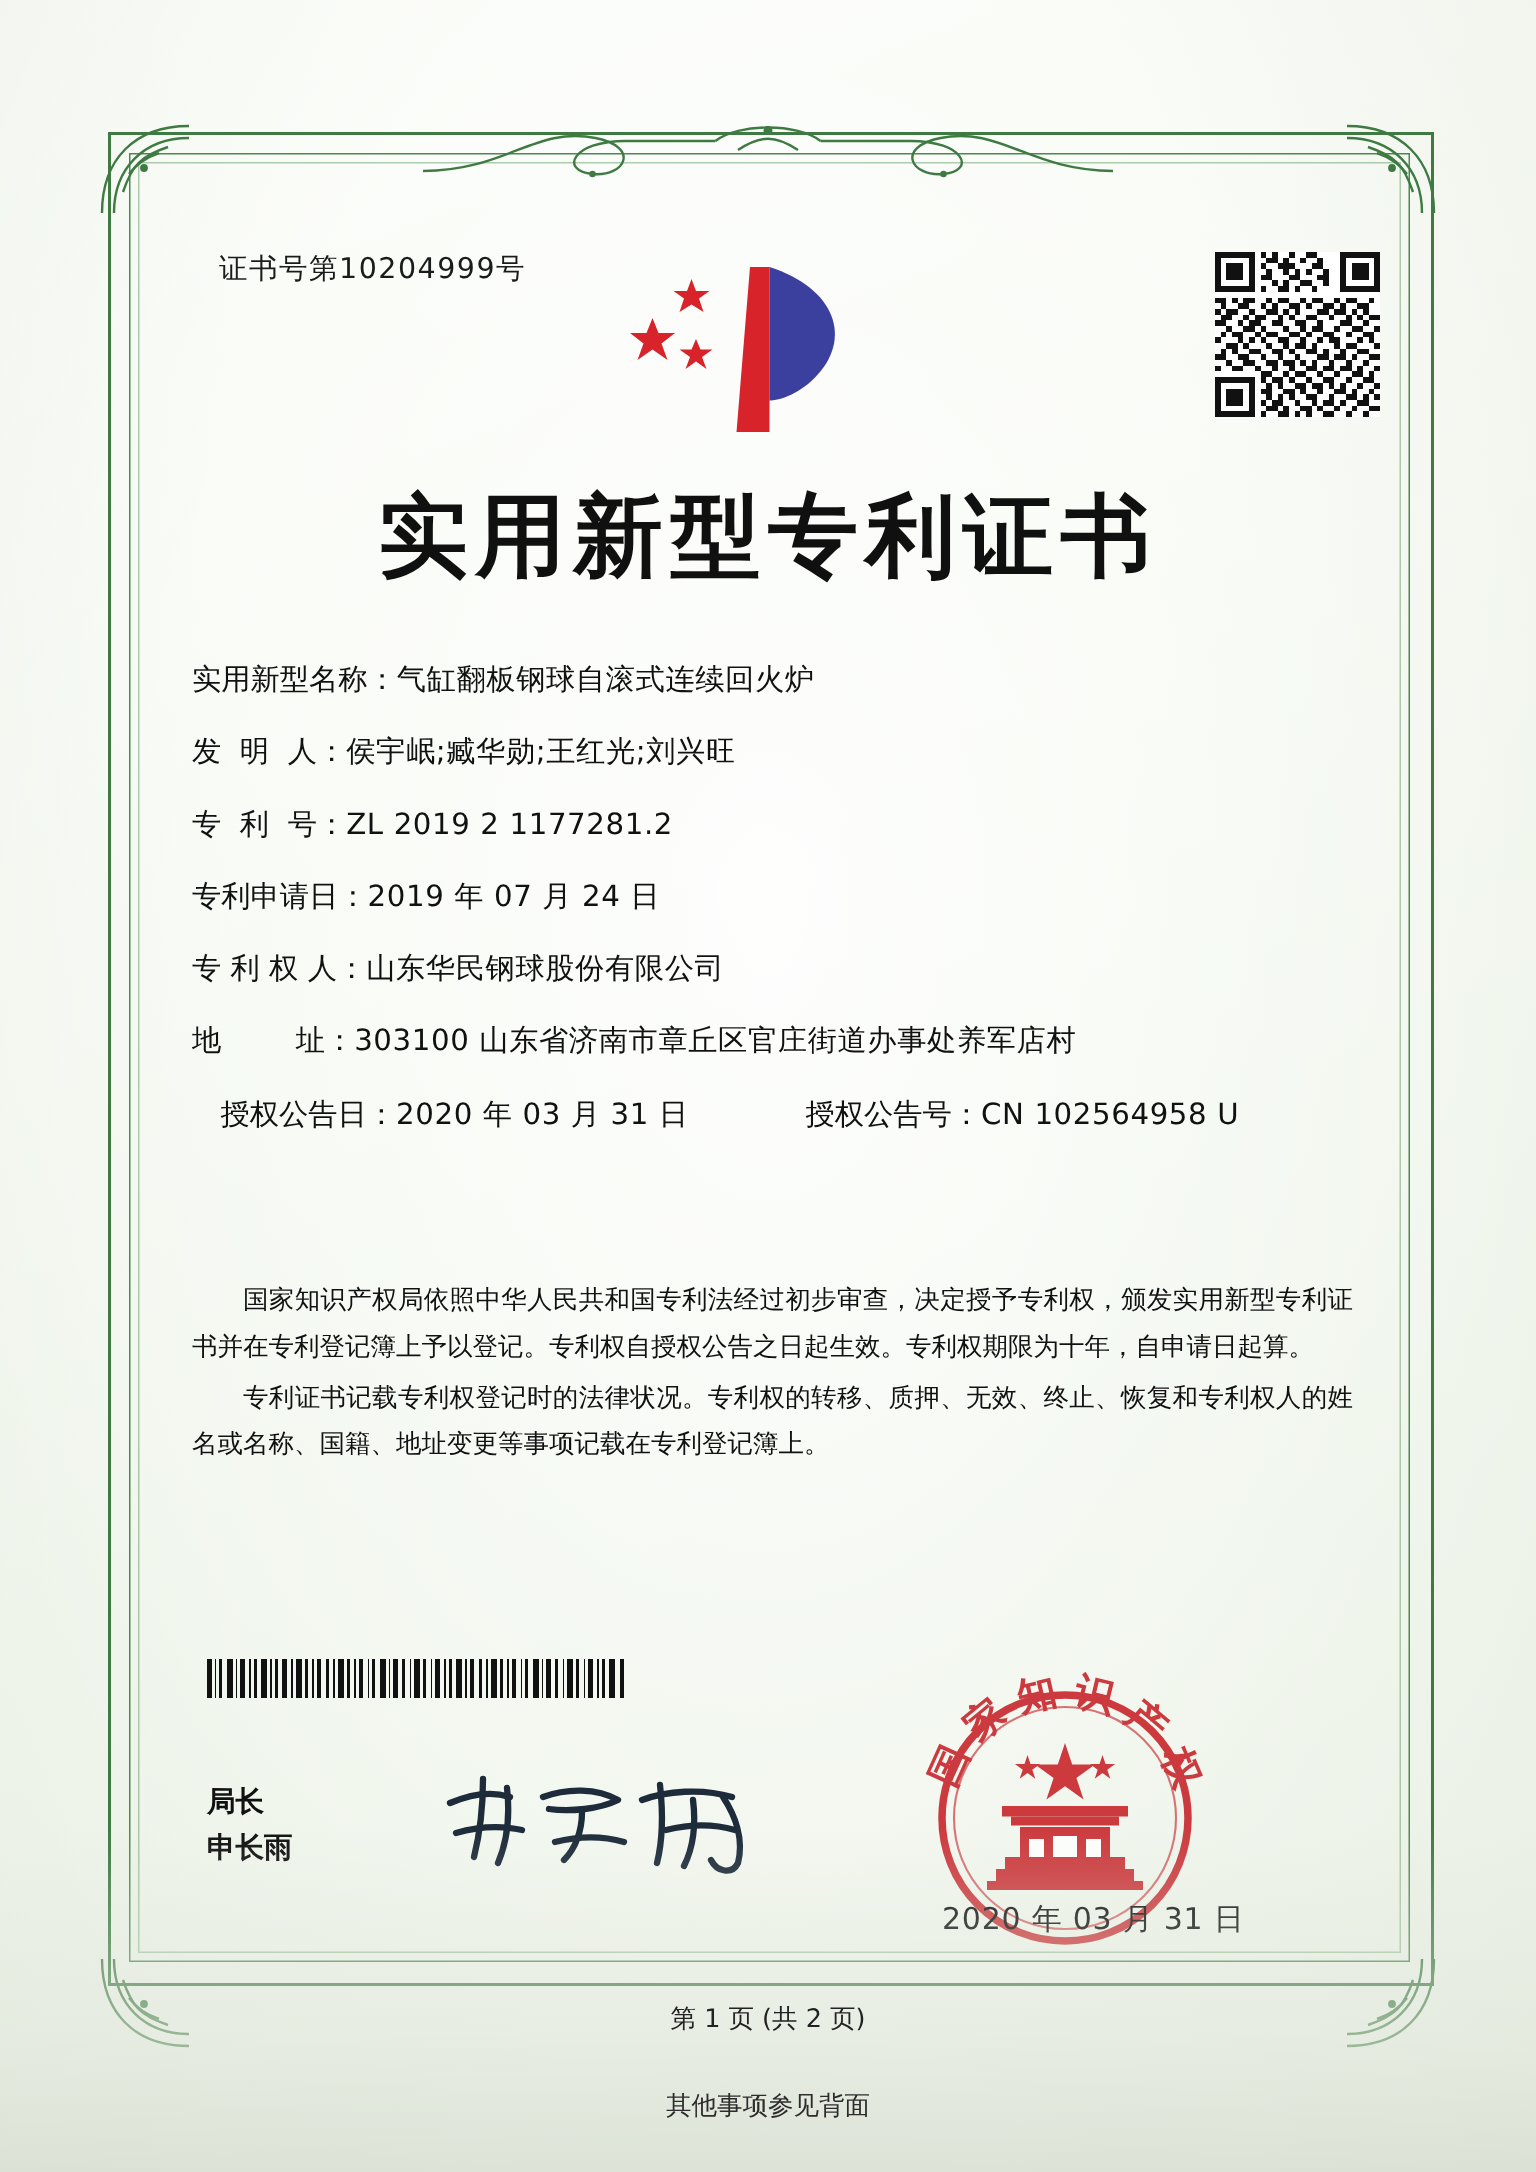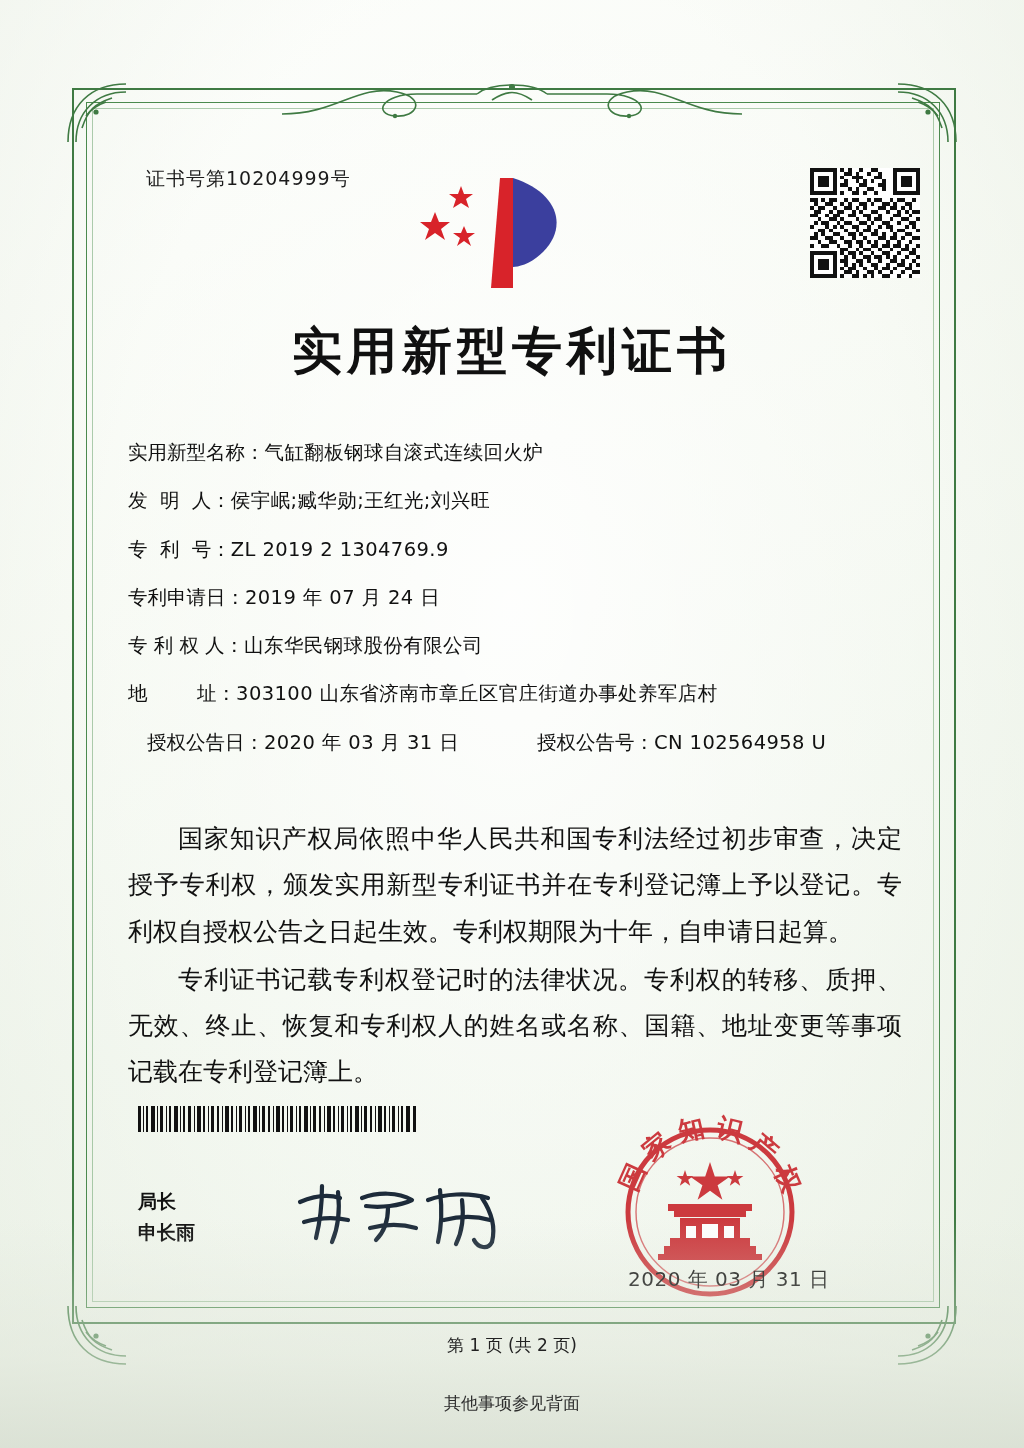--- a/index.html
+++ b/index.html
@@ -97,21 +97,21 @@
     transform: translateX(-50%);
     top: 170px;
     width: 190px;
     height: 125px;
   }
   .title {
     position: absolute;
     left: 0; right: 0;
     top: 318px;
     text-align: center;
-    font-size: 50px;
+    font-size: 60px;
     font-weight: bold;
     letter-spacing: 5px;
     color: #101010;
     font-family: "DejaVu Sans", "Liberation Sans", sans-serif;
   }
 
   
   .fields {
     position: absolute;
     left: 128px;
@@ -137,22 +137,22 @@
   }
   .field-row.split { justify-content: flex-start; }
   .split-left { display: flex; align-items: baseline; width: 390px; margin-left: 19px; }
   .split-right { display: flex; align-items: center; }
 
   
   .paras {
     position: absolute;
     left: 128px;
     right: 122px;
-    top: 816px;
-    font-size: 25px;
+    top: 852px;
+    font-size: 17px;
     line-height: 1.85;
     color: #111;
     text-align: justify;
   }
   .para { text-indent: 2em; margin: 0 0 2px 0; }
 
   
   .barcode {
     position: absolute;
     left: 138px;
@@ -536,21 +536,21 @@
     <div class="field-row">
       <span class="field-label">实用新型名称：</span>
       <span class="field-value">气缸翻板钢球自滚式连续回火炉</span>
     </div>
     <div class="field-row">
       <span class="field-label">发  明  人：</span>
       <span class="field-value">侯宇岷;臧华勋;王红光;刘兴旺</span>
     </div>
     <div class="field-row">
       <span class="field-label">专  利  号：</span>
-      <span class="field-value">ZL 2019 2 1304769.9</span>
+      <span class="field-value">ZL 2019 2 1177281.2</span>
     </div>
     <div class="field-row">
       <span class="field-label">专利申请日：</span>
       <span class="field-value">2019 年 07 月 24 日</span>
     </div>
     <div class="field-row">
       <span class="field-label">专 利 权 人：</span>
       <span class="field-value">山东华民钢球股份有限公司</span>
     </div>
     <div class="field-row">

